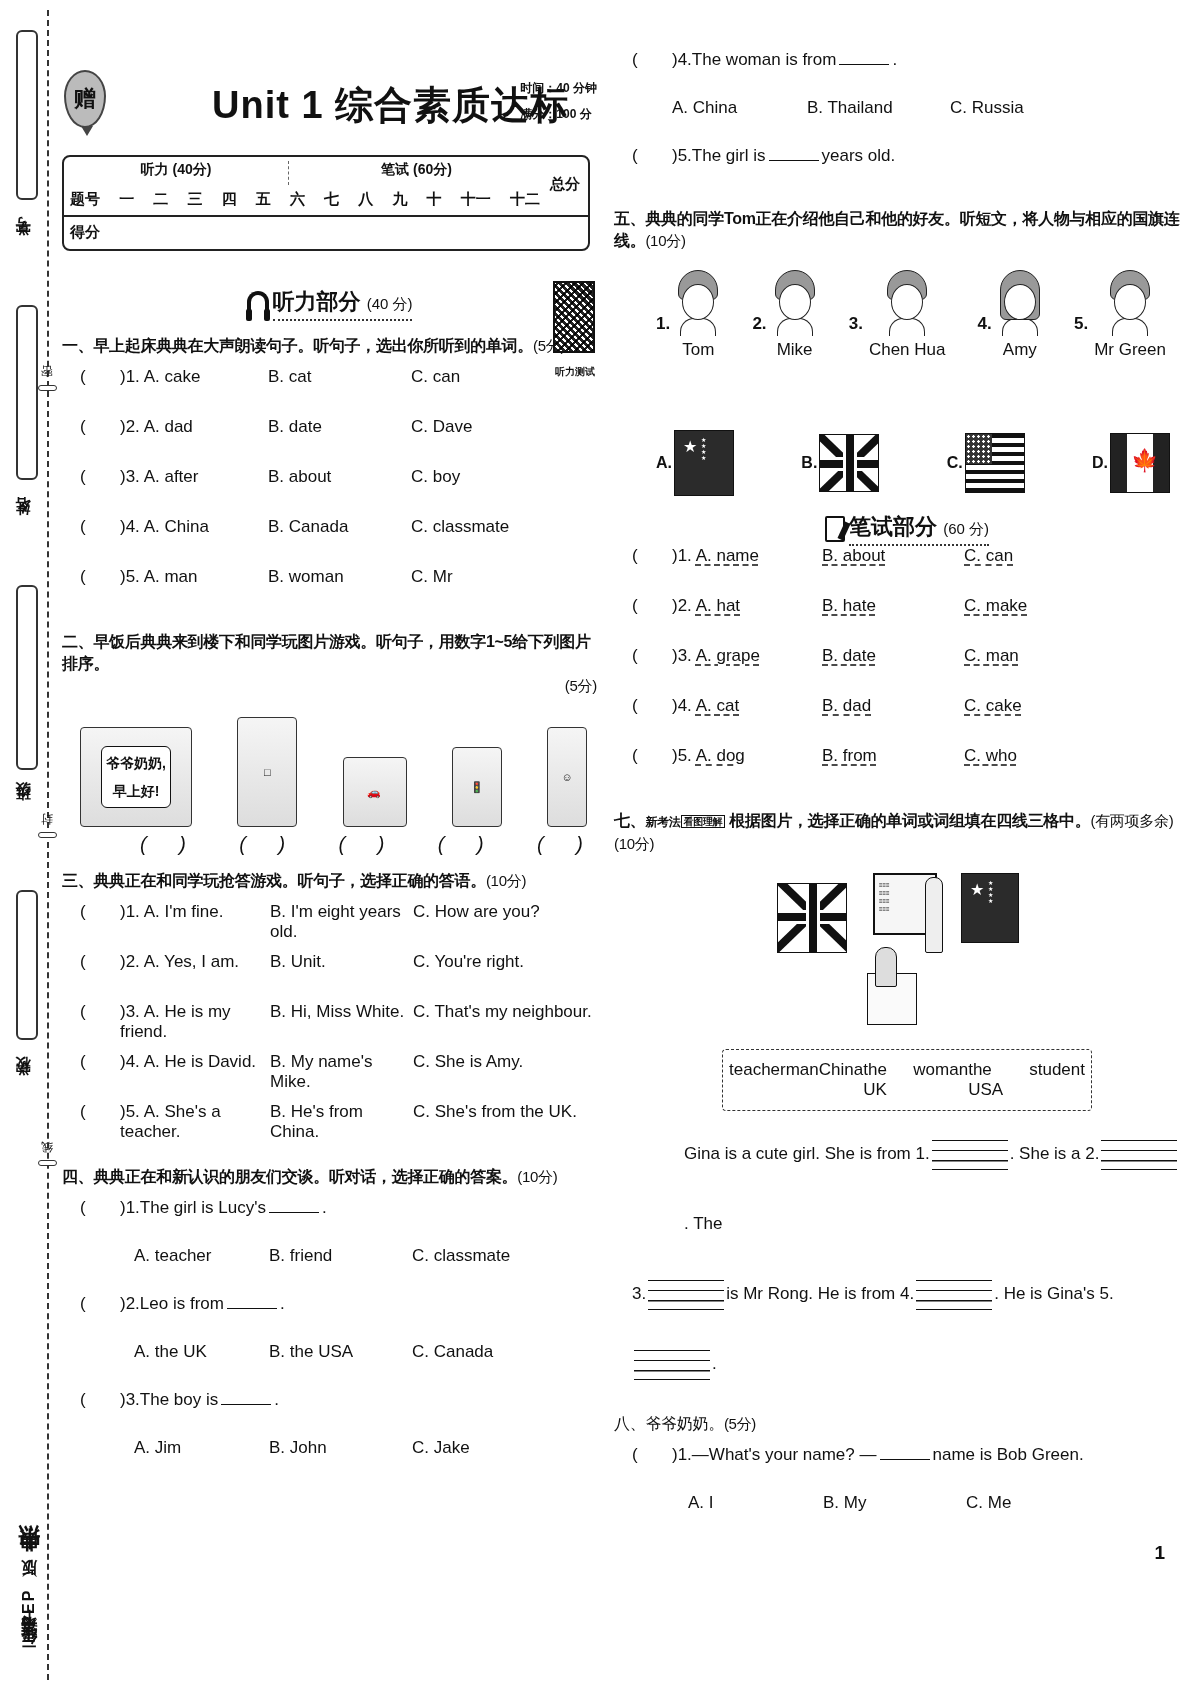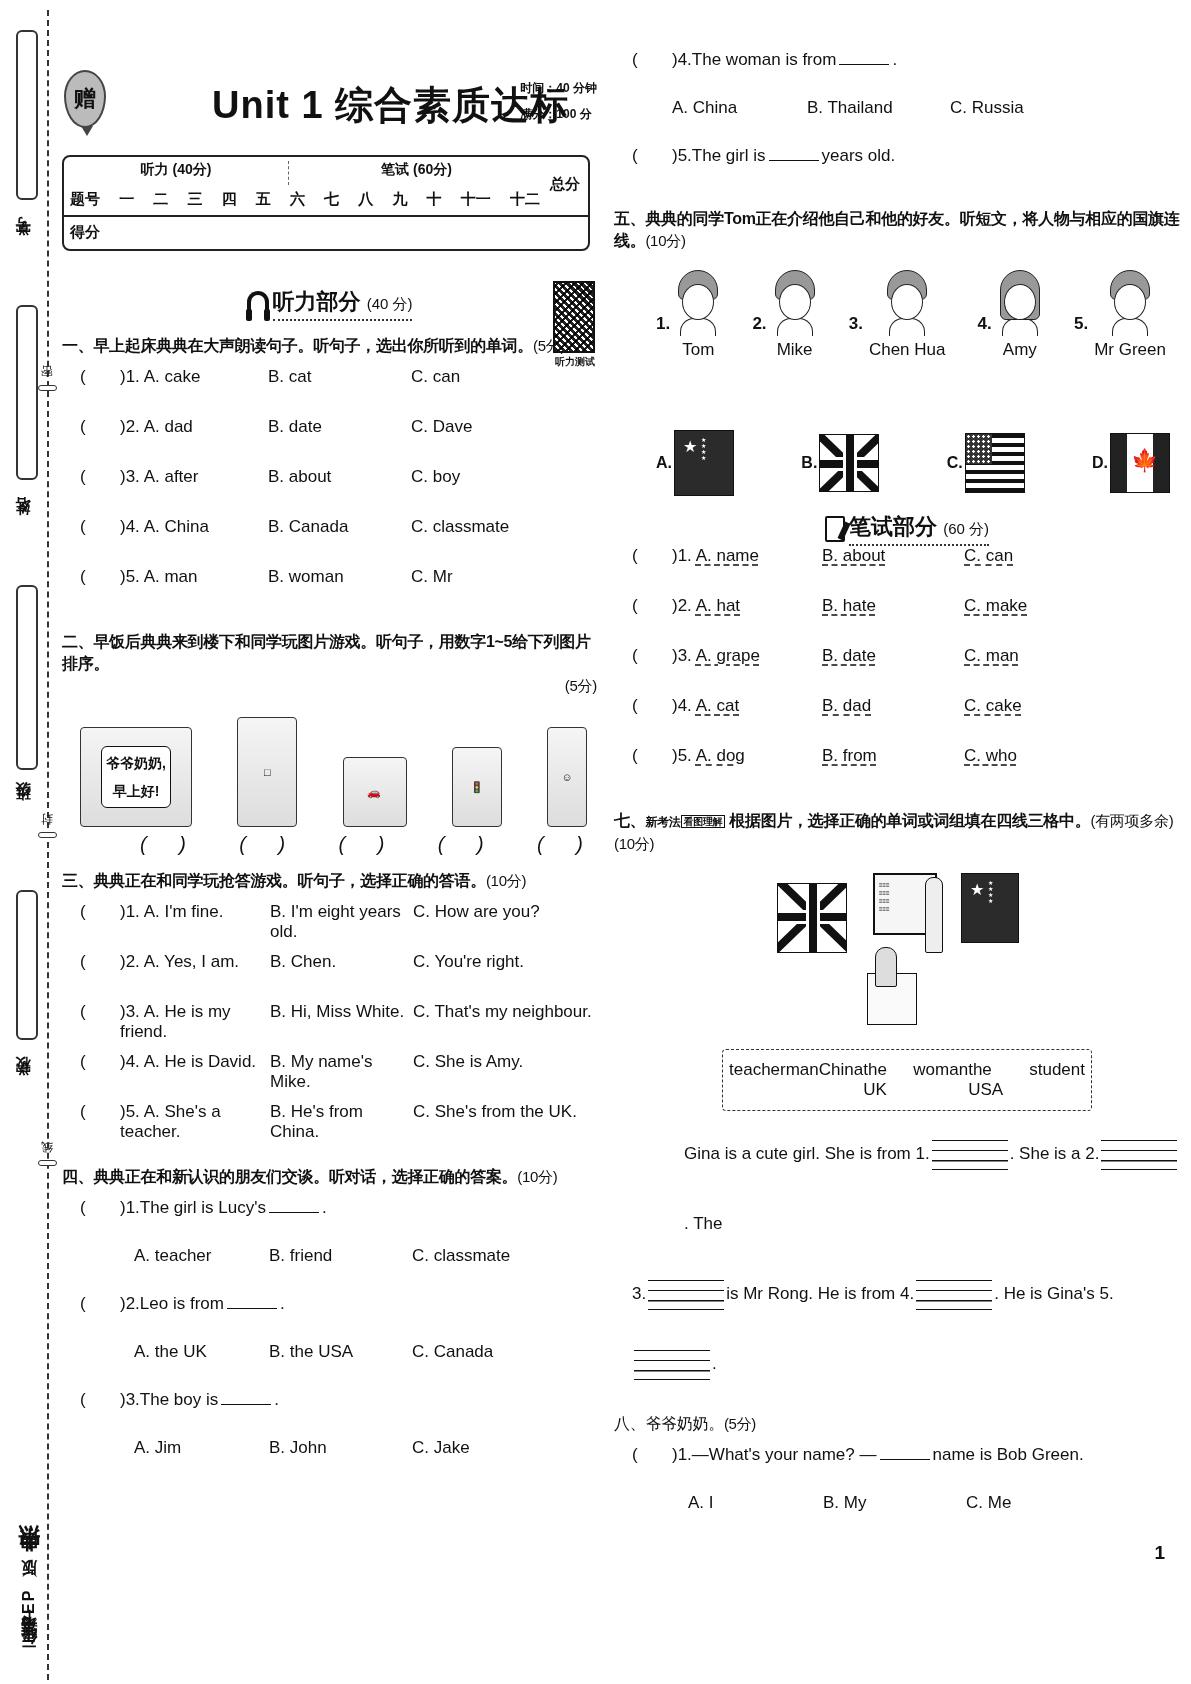--- a/index.html
+++ b/index.html
@@ -38,21 +38,21 @@
   .part-title { display: flex; align-items: center; justify-content: center; margin-top: 36px; gap: 4px; position: relative; }
   .part-title .main { font-size: 22px; font-weight: bold; border-bottom: 2px dotted #333; padding-bottom: 2px; }
   .part-title .sub { font-size: 15px; font-weight: normal; }
   .headphone { width: 22px; height: 26px; border: 4px solid #111; border-bottom: none; border-radius: 12px 12px 0 0; position: relative; }
   .headphone::before, .headphone::after { content: ""; position: absolute; bottom: -4px; width: 6px; height: 12px; background: #111; border-radius: 2px; }
   .headphone::before { left: -5px; } .headphone::after { right: -5px; }
   .pencil { width: 20px; height: 26px; border: 2px solid #111; border-radius: 2px; position: relative; }
   .pencil::after { content: ""; position: absolute; right: -4px; bottom: 0; width: 6px; height: 18px; background: #111; transform: rotate(25deg); }
   .qr { position: absolute; right: 0; top: -6px; width: 44px; text-align: center; }
   .qr-box { width: 42px; height: 72px; background: repeating-linear-gradient(45deg,#222 0 3px,#fff 3px 5px), repeating-linear-gradient(-45deg,#222 0 2px,#fff 2px 6px); background-blend-mode: multiply; border: 2px solid #111; }
-  .qr-label { font-size: 10px; font-weight: bold; margin-top: 2px; }
+  .qr-label { font-size: 10px; font-weight: bold; margin-top: 12px; }
 
   .section-title { font-size: 16px; font-weight: bold; margin: 14px 0 10px; letter-spacing: -0.3px; line-height: 22px; }
   .section-title .pts { font-weight: normal; font-size: 15px; }
   .tag { font-size: 10px; border: 1px solid #111; padding: 0 2px; margin-right: 4px; vertical-align: middle; }
 
   .q-row { display: flex; align-items: baseline; height: 50px; font-size: 17px; }
   .q-row.sub { height: 48px; }
   .paren { width: 58px; padding-left: 18px; }
   .opt { display: inline-block; }
   .opt-a { width: 148px; }
@@ -258,21 +258,21 @@
   <div style="font-size:16px">
     <div class="q-row">
         <span class="paren">(</span>
         <span class="opt" style="width:150px"><span>)1.</span> <span>A. I'm fine.</span></span>
         <span class="opt" style="width:143px">B. I'm eight years old.</span>
         <span class="opt">C. How are you?</span>
       </div>
     <div class="q-row">
         <span class="paren">(</span>
         <span class="opt" style="width:150px"><span>)2.</span> <span>A. Yes, I am.</span></span>
-        <span class="opt" style="width:143px">B. Chen.</span>
+        <span class="opt" style="width:143px">B. Unit.</span>
         <span class="opt">C. You're right.</span>
       </div>
     <div class="q-row">
         <span class="paren">(</span>
         <span class="opt" style="width:150px"><span>)3.</span> <span>A. He is my friend.</span></span>
         <span class="opt" style="width:143px">B. Hi, Miss White.</span>
         <span class="opt">C. That's my neighbour.</span>
       </div>
     <div class="q-row">
         <span class="paren">(</span>

